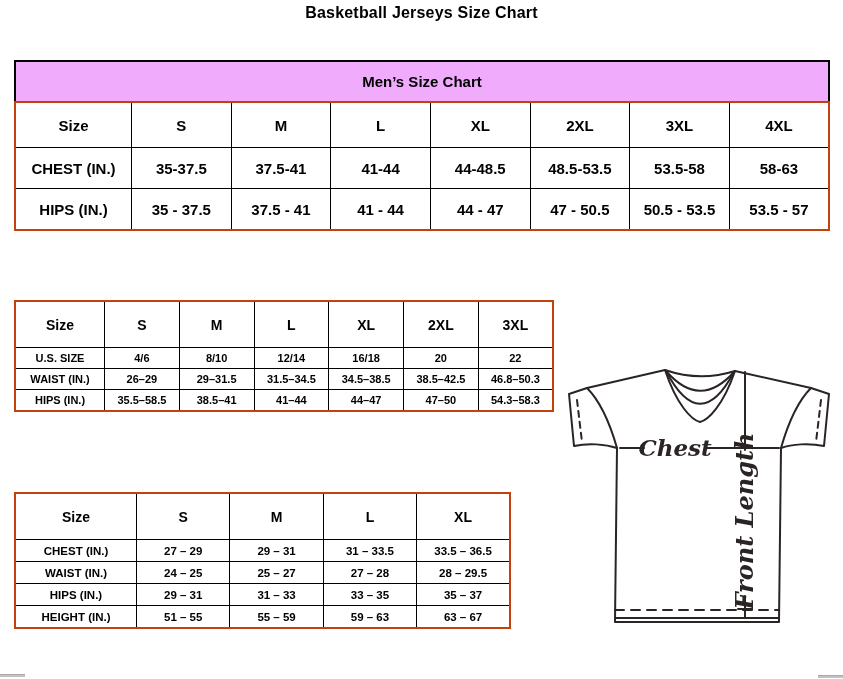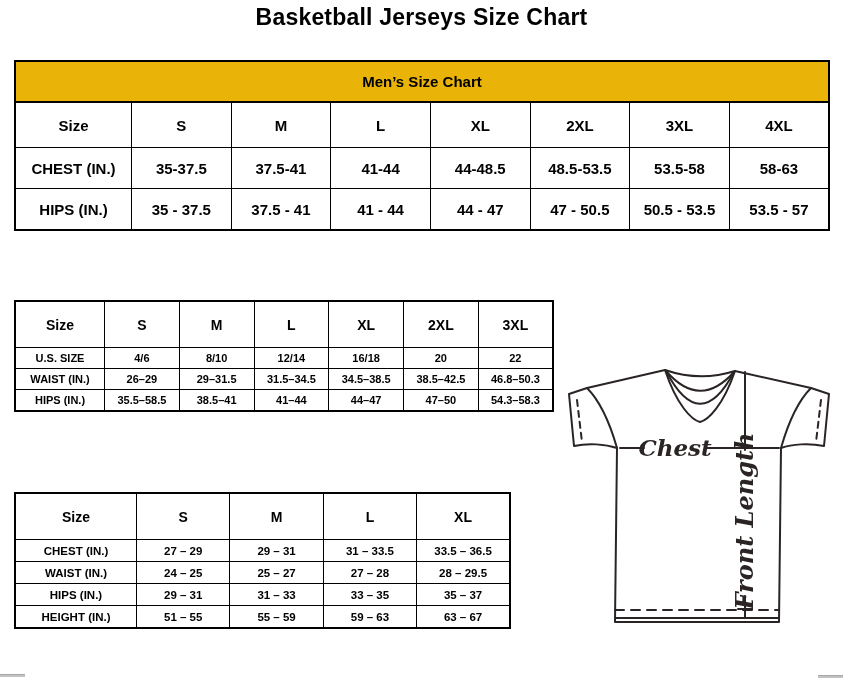--- a/index.html
+++ b/index.html
@@ -2,31 +2,31 @@
 <html><head>
 <meta charset="utf-8">
 <style>
   html,body{margin:0;padding:0;}
   body{
     width:843px;height:679px;position:relative;background:#ffffff;
     font-family:"Liberation Sans",sans-serif;overflow:hidden;color:#000;
   }
   .page-title{
     position:absolute;top:4px;left:0;width:843px;text-align:center;
-    font-size:23px;font-weight:bold;letter-spacing:0.2px;
+    font-size:16px;font-weight:bold;letter-spacing:0.2px;
   }
   .size-section{position:absolute;}
   .section-header{
-    background:#eab308;border:2px solid #000;border-bottom:none;
+    background:#f0abfc;border:2px solid #000;border-bottom:none;
     display:flex;align-items:center;justify-content:center;
     font-weight:bold;font-size:15px;
   }
   table{border-collapse:collapse;width:100%;table-layout:fixed;background:#fff;}
   th,td{border:1px solid #000;text-align:center;font-weight:bold;padding:0;vertical-align:middle;}
-  table{border:2px solid #000000;}
+  table{border:2px solid #c2410c;}
 
   .mens{left:14px;top:60px;width:816px;}
   .mens .section-header{height:39px;}
   .mens th{height:44px;font-size:15px;}
   .mens td{height:40px;font-size:15px;}
   .mens th:first-child{width:115px;}
 
   .womens{left:14px;top:300px;width:540px;}
   .womens .section-header{height:33px;}
   .womens th{height:45px;font-size:14px;}

